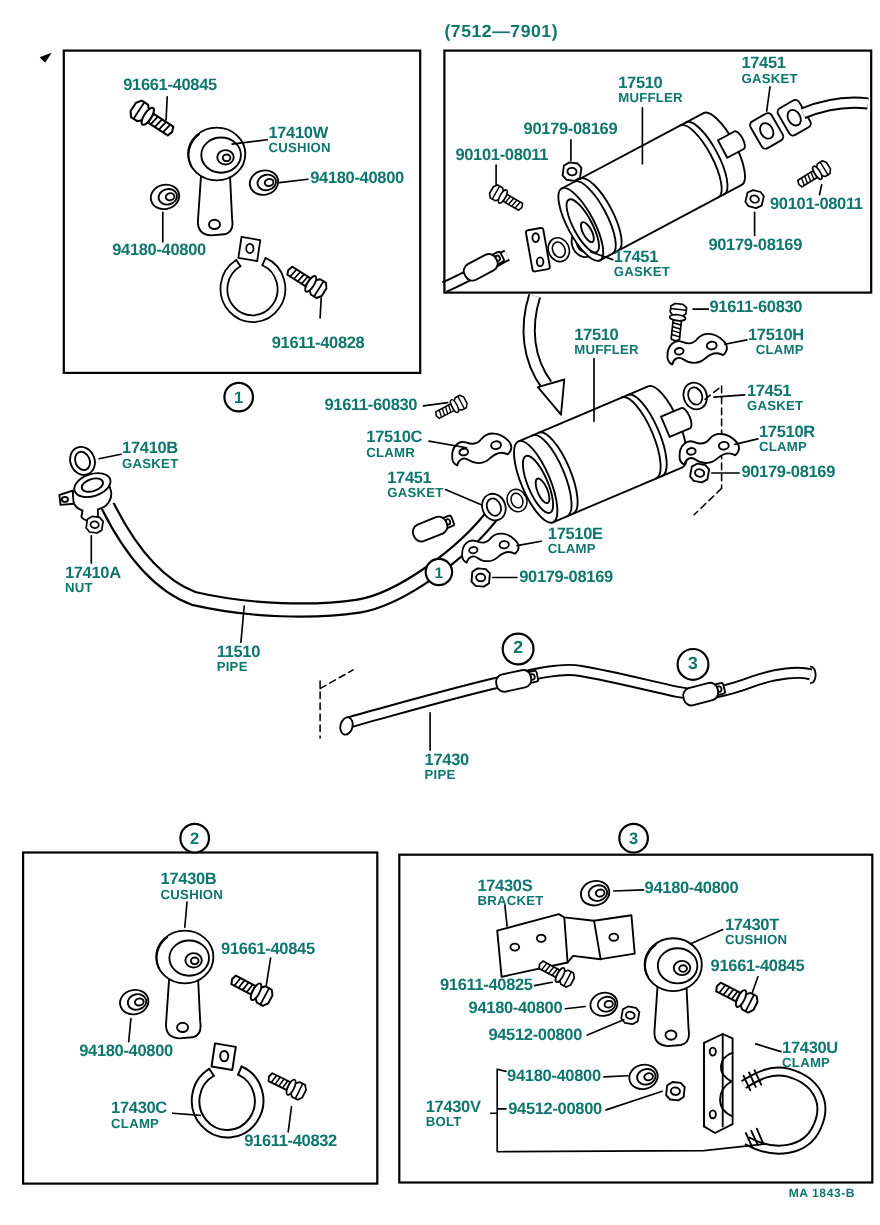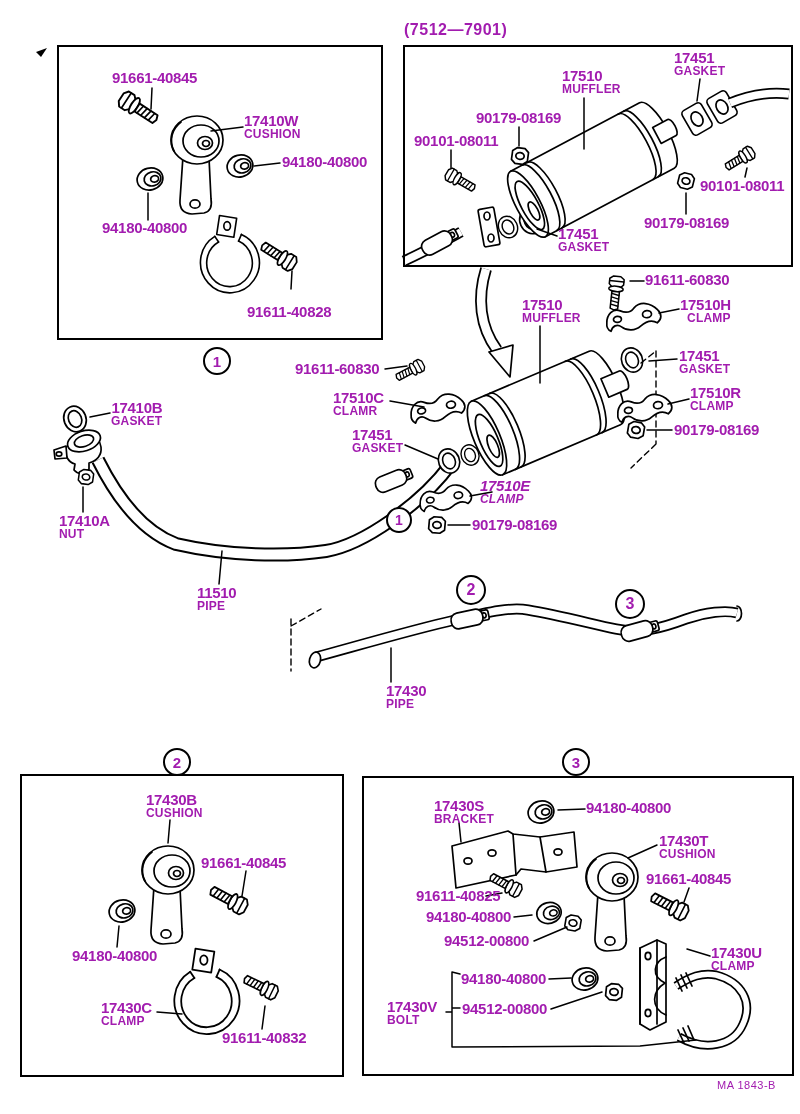--- a/index.html
+++ b/index.html
@@ -1,17 +1,17 @@
 <!DOCTYPE html>
 <html><head>
 <meta charset="utf-8">
 <style>
   html,body{margin:0;padding:0;background:#e8e8e8;}
   #page{position:relative;width:800px;height:1114px;background:#ffffff;overflow:hidden;
-        font-family:"Liberation Sans","DejaVu Sans",sans-serif;color:#a21caf;}
+        font-family:"Liberation Sans","DejaVu Sans",sans-serif;color:#0f766e;}
   #art{position:absolute;left:0;top:0;z-index:1;}
   #art path,#art rect,#art ellipse,#art circle{fill:#fff;stroke:#000;stroke-width:1.7;stroke-linejoin:round;stroke-linecap:round;}
   #art line{stroke:#000;stroke-width:1.5;stroke-linecap:round;}
   #art .nf{fill:none;}
   #art .blk{fill:#000;stroke:none;}
   #art .pO{fill:none;stroke:#000;stroke-width:14;stroke-linecap:butt;}
   #art .pI{fill:none;stroke:#fff;stroke-width:10;stroke-linecap:butt;}
   #art .pO3{fill:none;stroke:#000;stroke-width:11;stroke-linecap:butt;}
   #art .pI3{fill:none;stroke:#fff;stroke-width:7.5;stroke-linecap:butt;}
   #art .uO{fill:none;stroke:#000;stroke-width:9;stroke-linecap:butt;}
@@ -20,21 +20,21 @@
   #art .dash{fill:none;stroke:#000;stroke-width:1.4;stroke-dasharray:6 4;}
   #art .arrO{fill:none;stroke:#000;stroke-width:12;stroke-linecap:butt;}
   #art .arrI{fill:none;stroke:#fff;stroke-width:8.5;stroke-linecap:butt;}
   .pbox{position:absolute;border:2.6px solid #000;z-index:2;pointer-events:none;}
   .plabel{position:absolute;z-index:3;line-height:1.02;white-space:nowrap;}
   .plabel .num{display:block;font-size:15px;font-weight:bold;letter-spacing:-0.3px;}
   .plabel .sub{display:block;font-size:12px;font-weight:bold;letter-spacing:0.2px;}
   .callout{position:absolute;z-index:3;border:2.2px solid #000;border-radius:50%;
            display:flex;align-items:center;justify-content:center;font-weight:bold;background:#fff;}
   .note{position:absolute;z-index:3;font-size:16px;font-weight:bold;letter-spacing:0.5px;}
-  .code{position:absolute;z-index:3;font-size:11px;font-weight:normal;letter-spacing:0.5px;}
+  .code{position:absolute;z-index:3;font-size:11px;font-weight:bold;letter-spacing:0.5px;}
 </style>
 </head>
 <body>
 
 <div id="page">
 
 <svg id="art" width="800" height="1114" viewBox="0 0 800 1114">
   <defs>
     <g id="bolt">
       <path d="M0,-8 L6,-8 L9,-5 L9,5 L6,8 L0,8 L-3,4 L-3,-4 Z"></path>
@@ -317,33 +317,33 @@
       <span class="num">91611-60830</span>
     </div>
 <div class="plabel" style="left:333px;top:390px;">
       <span class="num">17510C</span>
       <span class="sub">CLAMR</span>
     </div>
 <div class="plabel" style="left:352px;top:427px;">
       <span class="num">17451</span>
       <span class="sub">GASKET</span>
     </div>
-<div class="plabel" style="left:111px;top:400px;text-align:right;">
+<div class="plabel" style="left:111px;top:400px;">
       <span class="num">17410B</span>
       <span class="sub">GASKET</span>
     </div>
 <div class="plabel" style="left:59px;top:513px;">
       <span class="num">17410A</span>
       <span class="sub">NUT</span>
     </div>
 <div class="plabel" style="left:197px;top:585px;">
       <span class="num">11510</span>
       <span class="sub">PIPE</span>
     </div>
-<div class="plabel" style="left:480px;top:478px;font-style:italic;">
+<div class="plabel" style="left:498px;top:478px;">
       <span class="num">17510E</span>
       <span class="sub">CLAMP</span>
     </div>
 <div class="plabel" style="left:472px;top:517px;">
       <span class="num">90179-08169</span>
     </div>
 
 <div class="plabel" style="left:386px;top:683px;">
       <span class="num">17430</span>
       <span class="sub">PIPE</span>
@@ -374,21 +374,21 @@
 <div class="plabel" style="left:586px;top:800px;">
       <span class="num">94180-40800</span>
     </div>
 <div class="plabel" style="left:659px;top:833px;">
       <span class="num">17430T</span>
       <span class="sub">CUSHION</span>
     </div>
 <div class="plabel" style="left:646px;top:871px;">
       <span class="num">91661-40845</span>
     </div>
-<div class="plabel" style="left:416px;top:888px;text-align:center;">
+<div class="plabel" style="left:400px;top:888px;text-align:center;">
       <span class="num">91611-40825</span>
     </div>
 <div class="plabel" style="left:426px;top:909px;">
       <span class="num">94180-40800</span>
     </div>
 <div class="plabel" style="left:444px;top:933px;">
       <span class="num">94512-00800</span>
     </div>
 <div class="plabel" style="left:461px;top:971px;">
       <span class="num">94180-40800</span>

